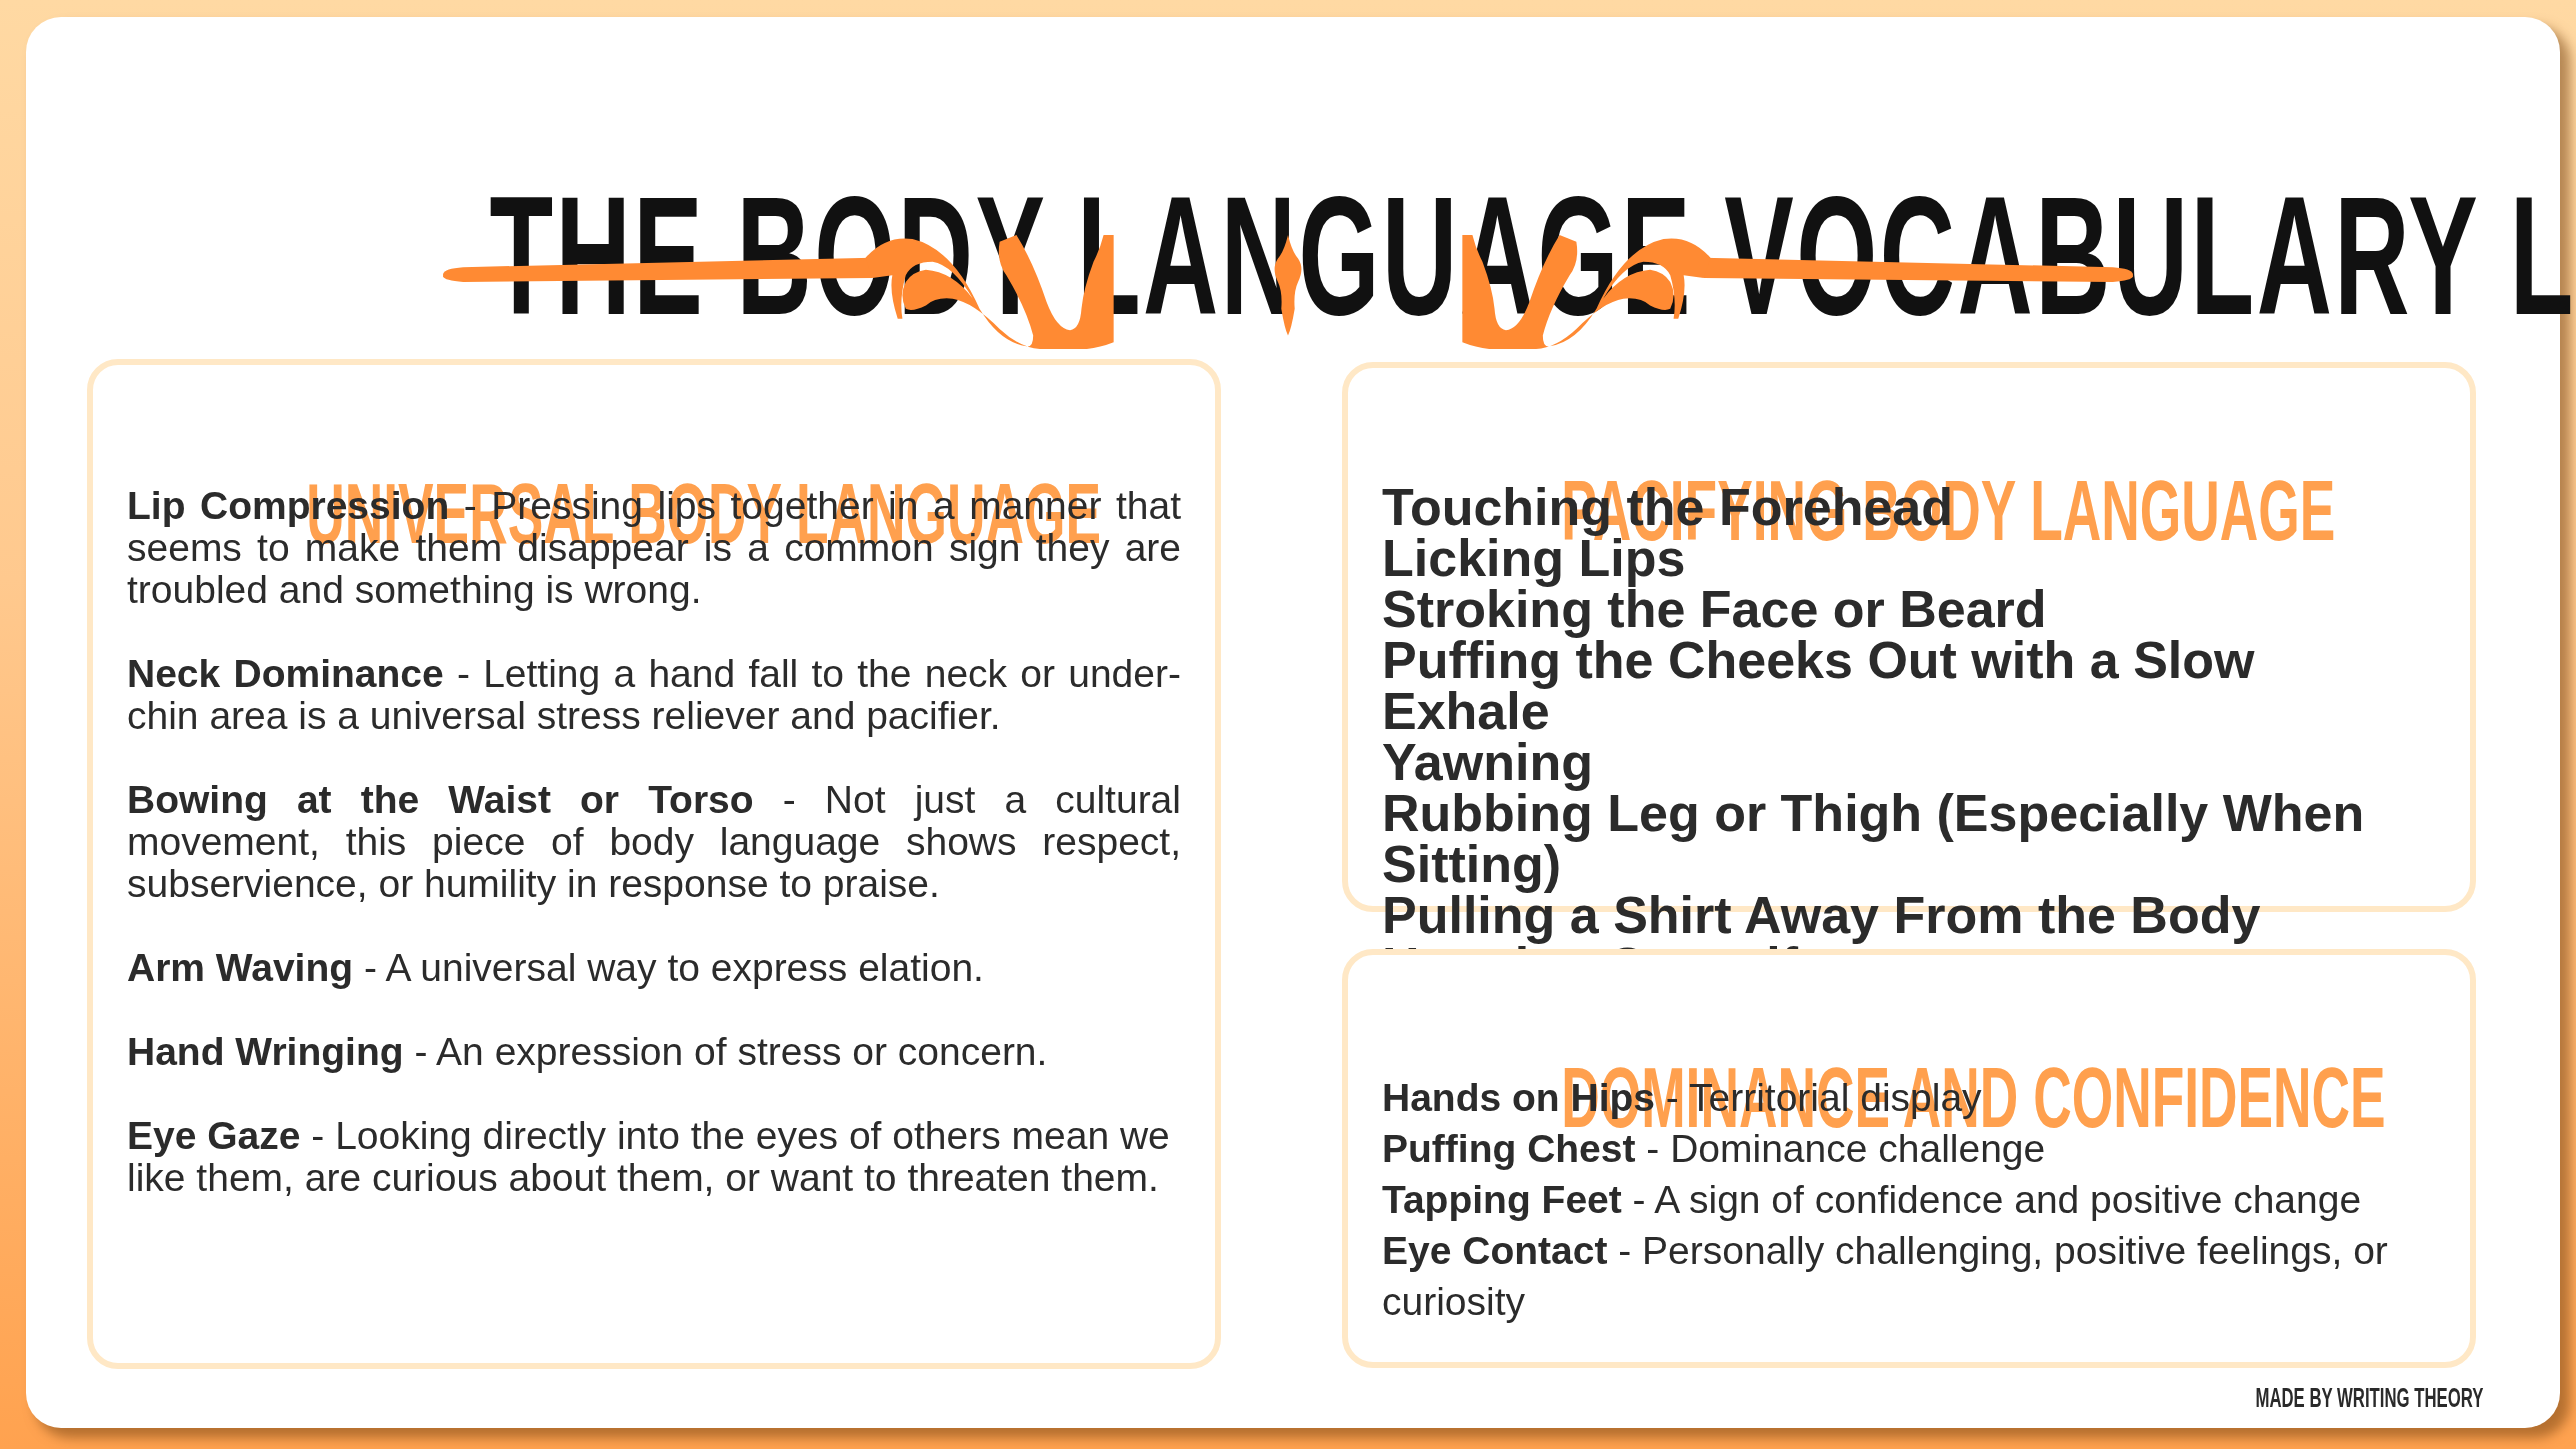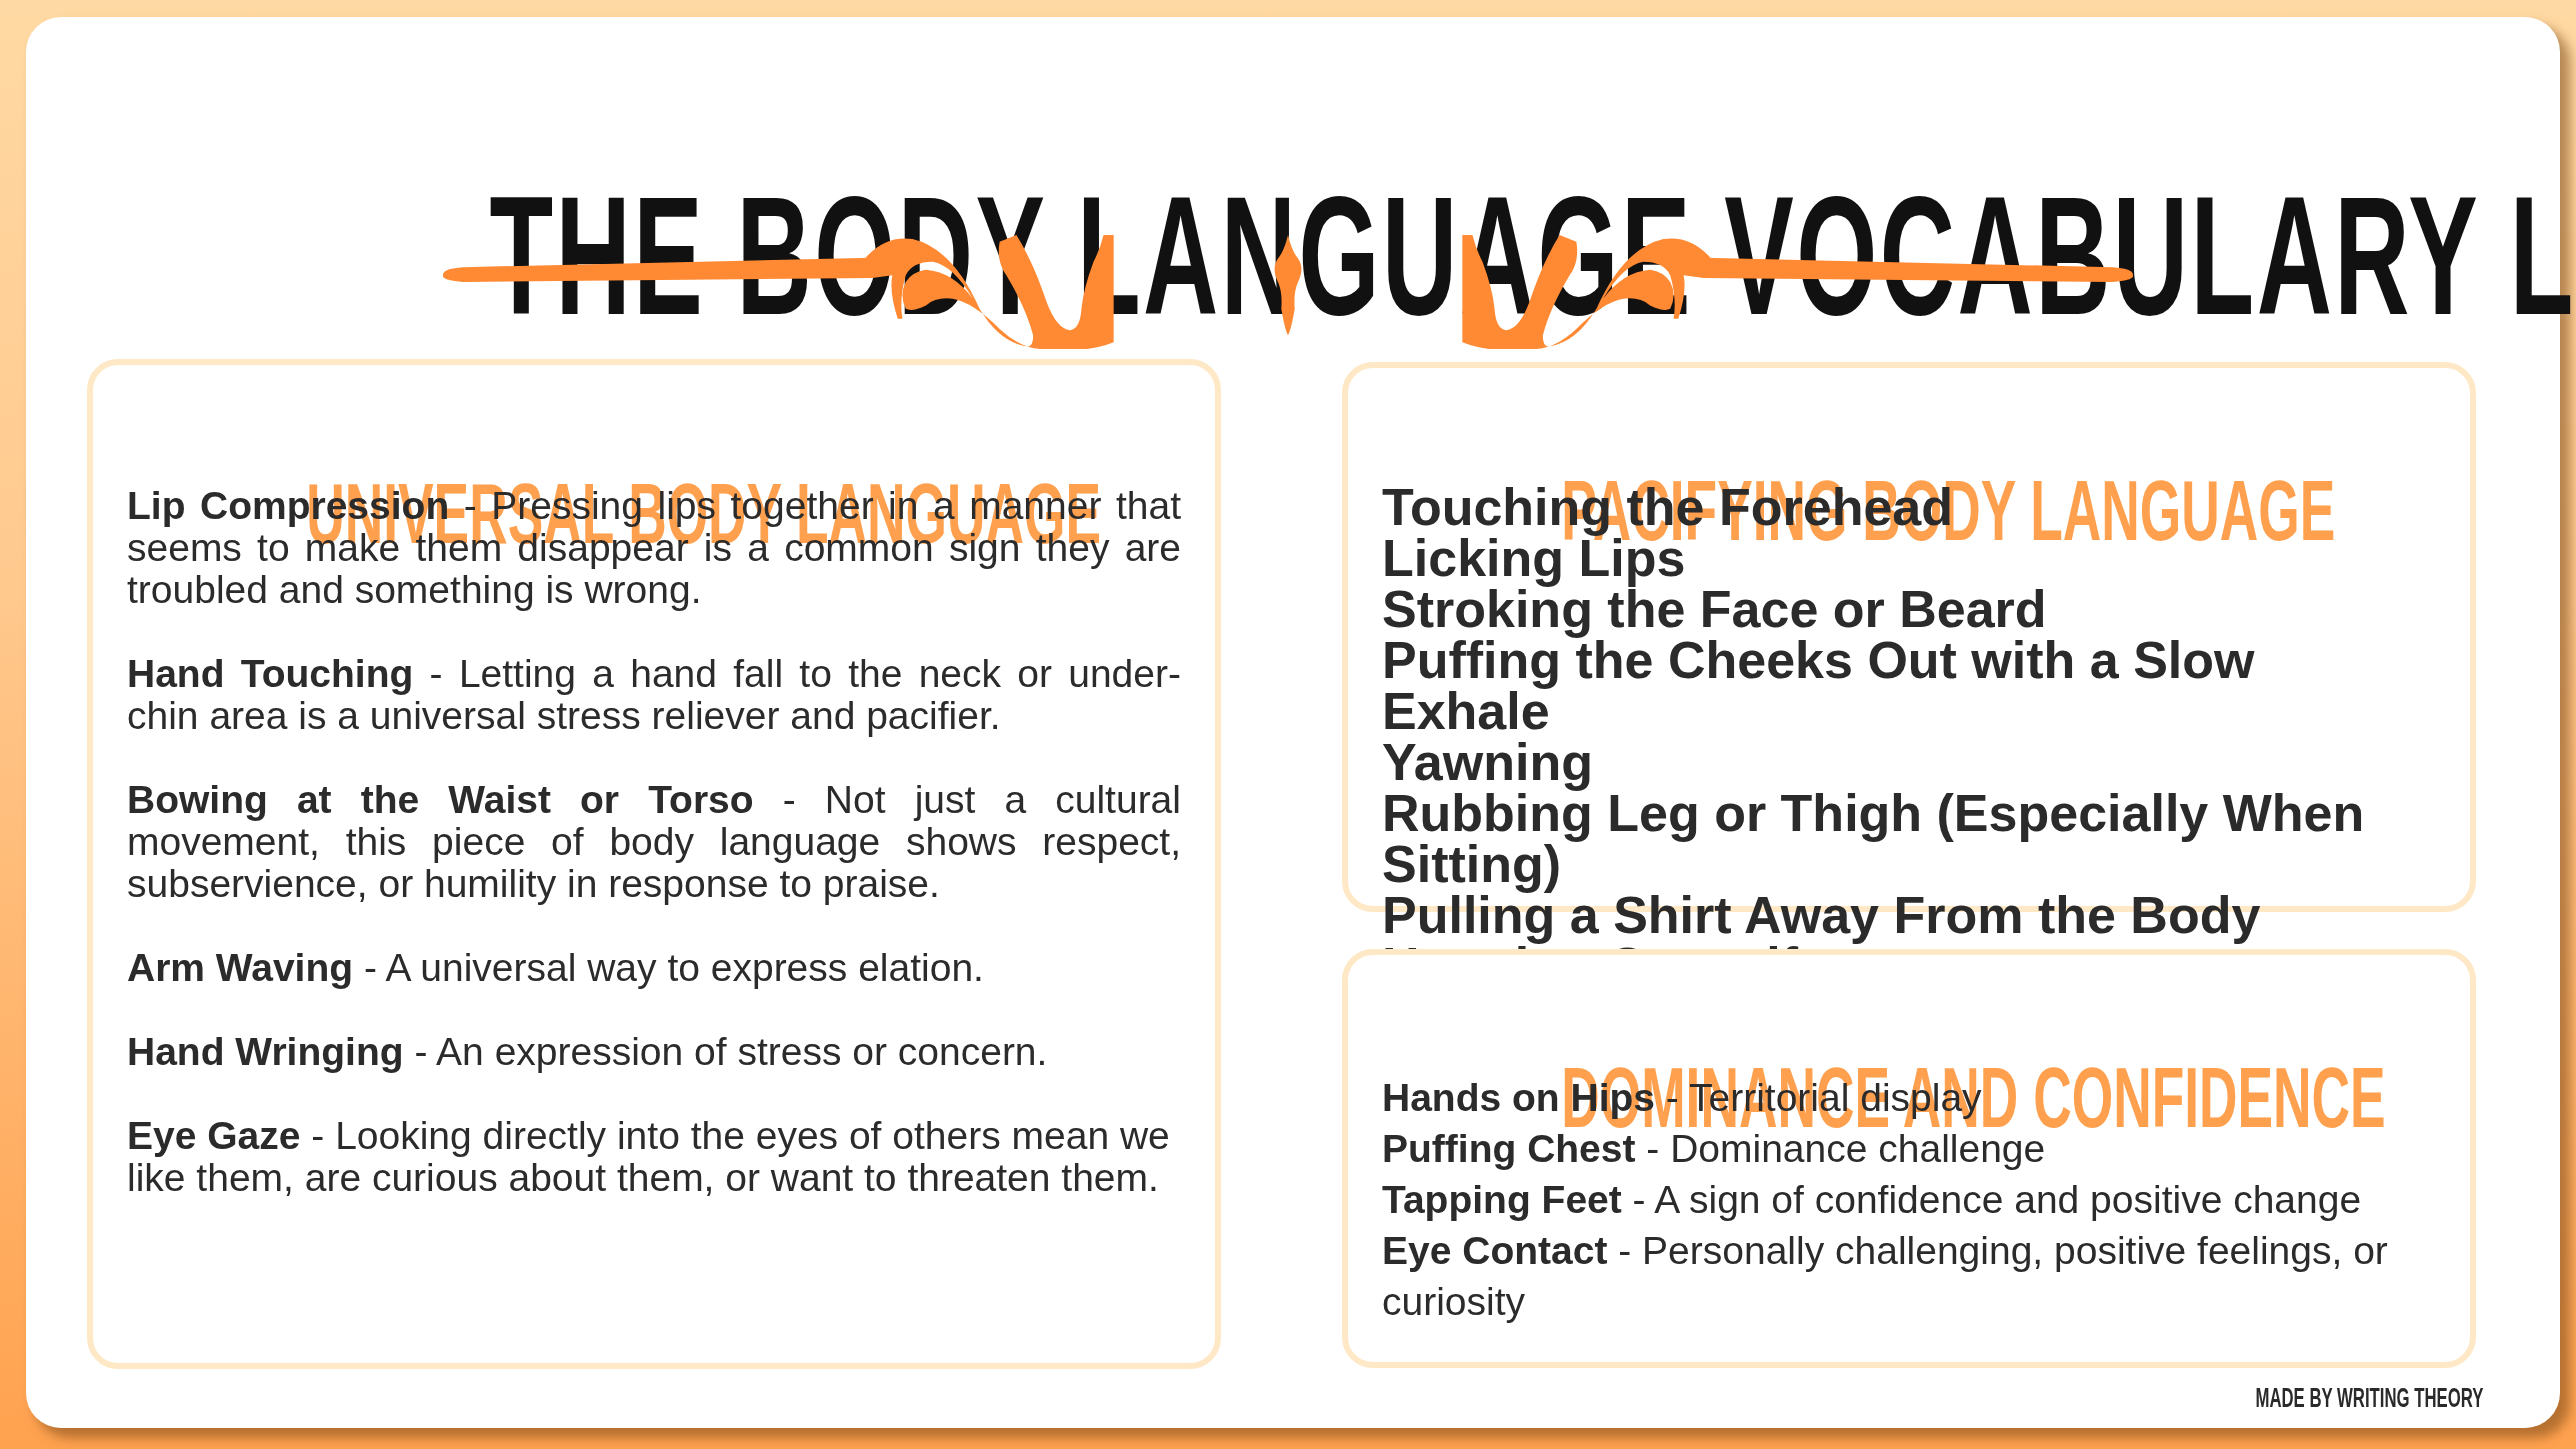--- a/index.html
+++ b/index.html
@@ -76,21 +76,21 @@
 
     <path d="M1260,0 Q1266,25 1275,35 Q1285,50 1275,70 Q1268,85 1270,110 Q1265,140 1260,150 Q1255,140 1250,110 Q1252,85 1245,70 Q1235,50 1245,35 Q1254,25 1260,0 Z"></path>
     <path d="M1000,0 L1020,0 Q1050,60 1080,110 Q1110,150 1140,152 Q1170,150 1190,120 Q1215,85 1260,150 Q1305,85 1330,120 Q1350,150 1380,152 Q1410,150 1440,110 Q1470,60 1500,0 L1520,0 L1520,160 Q1480,168 1440,160 Q1380,150 1330,175 Q1290,120 1260,170 Q1230,120 1190,175 Q1140,150 1080,160 Q1040,168 1000,160 Z" opacity="0"></path>
   </g>
 </svg>
 
 <section class="panel panel-left">
   <h2 class="panel-title">UNIVERSAL BODY LANGUAGE</h2>
   <div class="body">
     <p class="entry"><span class="term">Lip Compression</span><span> - </span><span>Pressing lips together in a manner that seems to make them disappear is a common sign they are troubled and something is wrong.</span></p>
-    <p class="entry"><span class="term">Hand Touching</span><span> - </span><span>Letting a hand fall to the neck or under-chin area is a universal stress reliever and pacifier.</span></p>
+    <p class="entry"><span class="term">Neck Dominance</span><span> - </span><span>Letting a hand fall to the neck or under-chin area is a universal stress reliever and pacifier.</span></p>
     <p class="entry"><span class="term">Bowing at the Waist or Torso</span><span> - </span><span>Not just a cultural movement, this piece of body language shows respect, subservience, or humility in response to praise.</span></p>
     <p class="entry"><span class="term">Arm Waving</span><span> - </span><span>A universal way to express elation.</span></p>
     <p class="entry"><span class="term">Hand Wringing</span><span> - </span><span>An expression of stress or concern.</span></p>
     <p class="entry" style="text-align:left"><span class="term">Eye Gaze</span><span> - </span><span>Looking directly into the eyes of others mean we like them, are curious about them, or want to threaten them.</span></p>
   </div>
 </section>
 
 <section class="panel panel-rt">
   <h2 class="panel-title">PACIFYING BODY LANGUAGE</h2>
   <div class="body">

